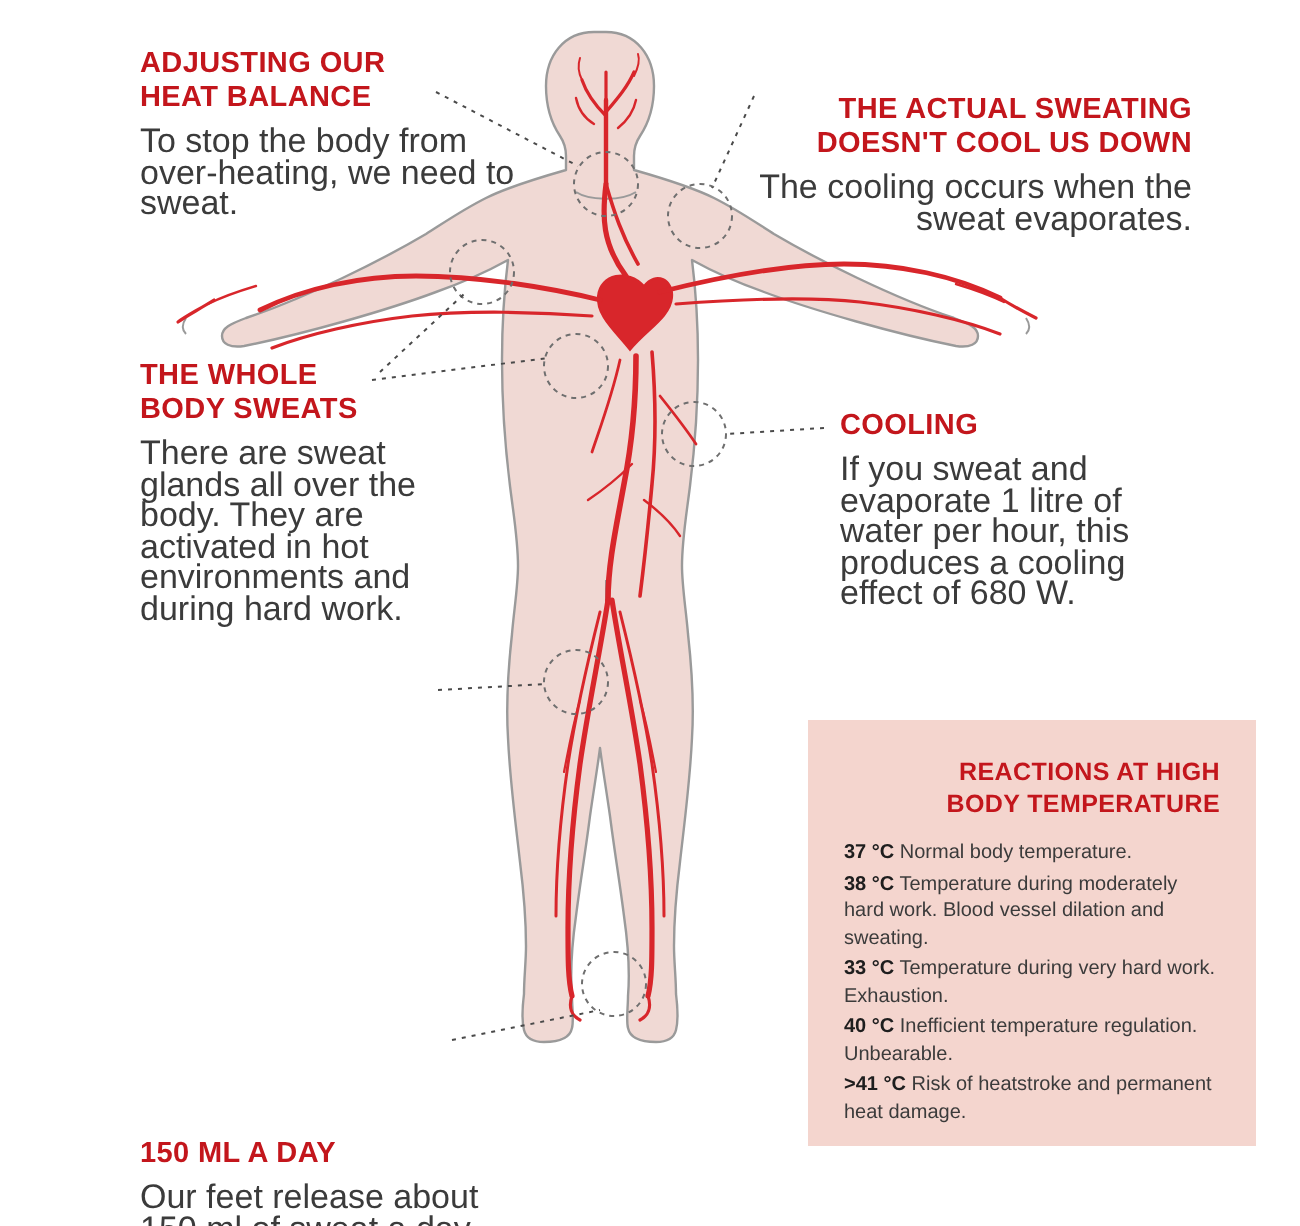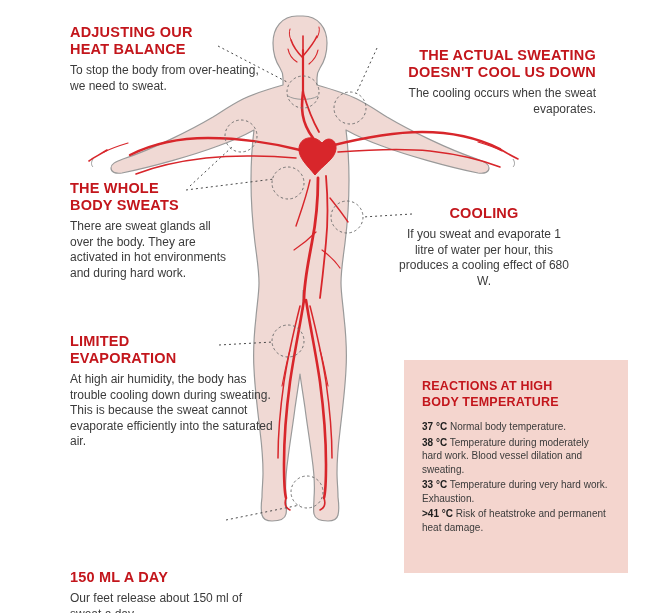--- a/index.html
+++ b/index.html
@@ -33,30 +33,30 @@
   .callout-title {
     color: #c3161c;
     font-weight: bold;
     font-size: 14.5px;
     line-height: 17px;
     letter-spacing: 0.2px;
     margin: 0 0 5px 0;
   }
   .callout-body {
     color: #3b3b3b;
-    font-size: 12px;
+    font-size: 17px;
     line-height: 15.5px;
     margin: 0;
   }
 
   
   #callout-heat-balance { left: 70px; top: 24px; width: 200px; }
   #callout-actual-sweating { left: 378px; top: 24px; width: 218px; text-align: right; }
   #callout-whole-body { left: 70px; top: 180px; width: 160px; }
-  #callout-cooling { left: 396px; top: 205px; width: 176px; text-align: center; }
+  #callout-cooling { left: 420px; top: 205px; width: 176px; text-align: left; }
   #callout-limited-evaporation { left: 70px; top: 333px; width: 215px; }
   #callout-150ml { left: 70px; top: 525px; width: 195px; margin-top: 44px; }
 
   
   #reactions-box {
     position: absolute;
     left: 404px;
     top: 360px;
     width: 224px;
     height: 213px;
@@ -238,37 +238,33 @@
     <p class="callout-title" style="white-space: pre-line;">THE WHOLE
 BODY SWEATS</p>
     <p class="callout-body">There are sweat glands all over the body. They are activated in hot environments and during hard work.</p>
   </div>
 
   <div class="callout" id="callout-cooling">
     <p class="callout-title">COOLING</p>
     <p class="callout-body">If you sweat and evaporate 1 litre of water per hour, this produces a cooling effect of 680 W.</p>
   </div>
 
-  <div class="callout" id="callout-limited-evaporation">
-    <p class="callout-title" style="white-space: pre-line;">LIMITED
-EVAPORATION</p>
-    <p class="callout-body">At high air humidity, the body has trouble cooling down during sweating. This is because the sweat cannot evaporate efficiently into the saturated air.</p>
-  </div>
 
   <div class="callout" id="callout-150ml">
     <p class="callout-title">150 ML A DAY</p>
     <p class="callout-body">Our feet release about 150 ml of sweat a day.</p>
   </div>
 
   <div id="reactions-box">
     <div id="reactions-inner">
-      <p id="reactions-title" style="white-space: pre-line;">REACTIONS AT HIGH
+      <p id="reactions-title" style="white-space: pre-line; text-align: right;">REACTIONS AT HIGH
 BODY TEMPERATURE</p>
       <div id="reactions-list">
           <p class="reaction-item"><b>37 °C</b><span> Normal body temperature.</span></p>
           <p class="reaction-item"><b>38 °C</b><span> Temperature during moderately hard work. Blood vessel dilation and sweating.</span></p>
           <p class="reaction-item"><b>33 °C</b><span> Temperature during very hard work. Exhaustion.</span></p>
+          <p class="reaction-item"><b>40 °C</b><span> Inefficient temperature regulation. Unbearable.</span></p>
           <p class="reaction-item"><b>&gt;41 °C</b><span> Risk of heatstroke and permanent heat damage.</span></p>
         </div>
     </div>
   </div>
 
 </div>
 
 </body></html>

